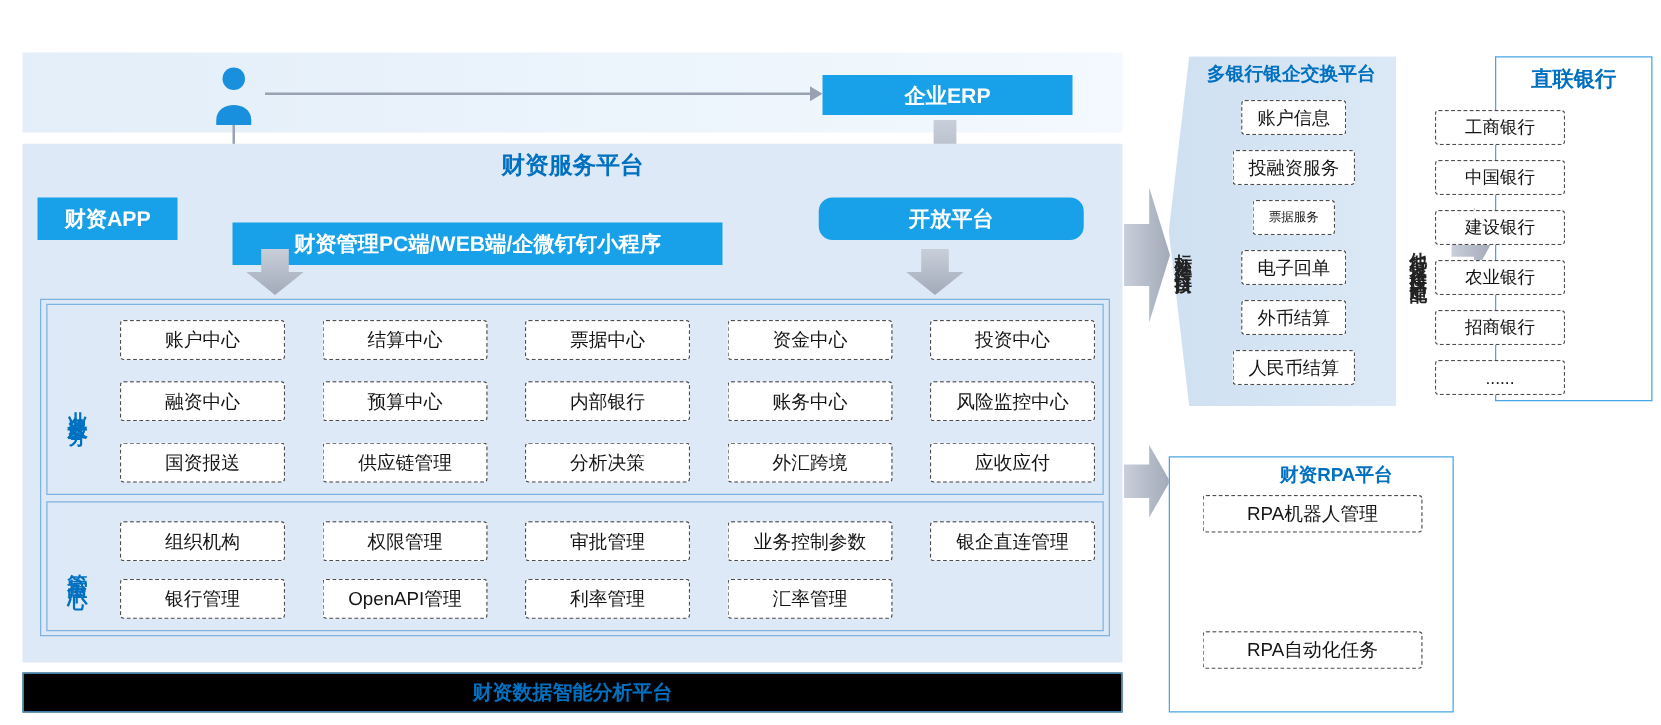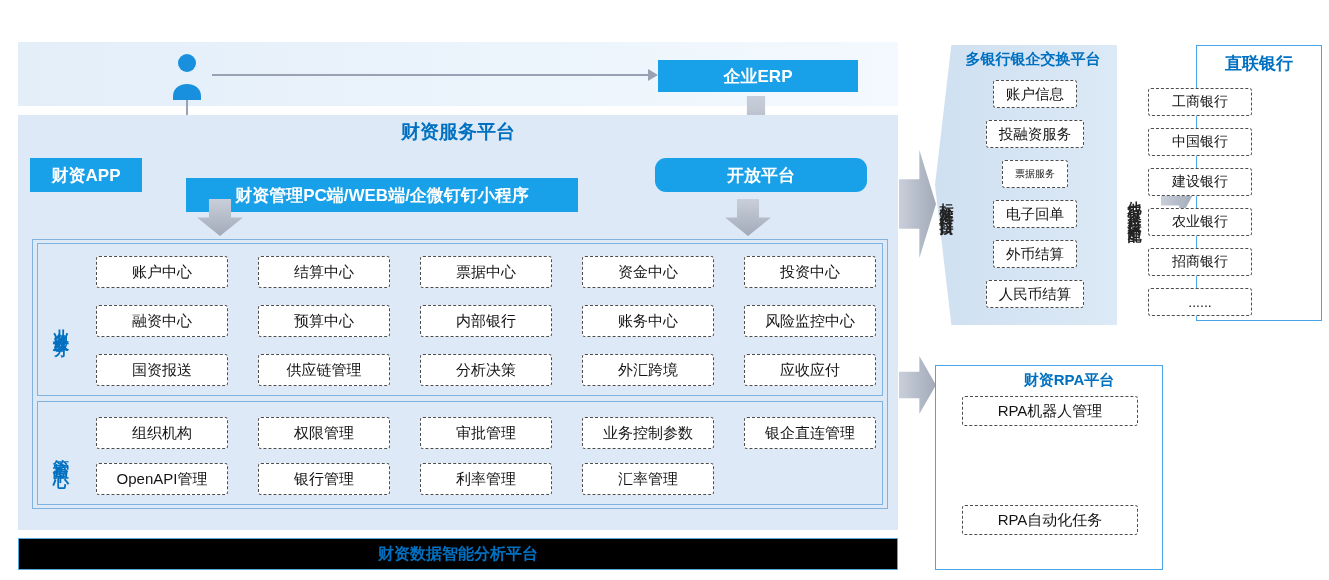--- a/index.html
+++ b/index.html
@@ -105,22 +105,22 @@
     <div class="dashed">外汇跨境</div>
     <div class="dashed">应收应付</div>
   </div>
 
   <div class="abs grid5 g-ctl" style="left:96px; top:417px; width:780px;">
     <div class="dashed">组织机构</div>
     <div class="dashed">权限管理</div>
     <div class="dashed">审批管理</div>
     <div class="dashed">业务控制参数</div>
     <div class="dashed">银企直连管理</div>
+    <div class="dashed">银行管理</div>
     <div class="dashed">OpenAPI管理</div>
-    <div class="dashed">银行管理</div>
     <div class="dashed">利率管理</div>
     <div class="dashed">汇率管理</div>
   </div>
 
   <div class="abs bar blue-title" style="left:18px; top:538px; width:880px; height:32px; font-size:16px;">财资数据智能分析平台</div>
 
   <div class="abs arrow-right" style="left:899px; top:150px; width:37px; height:108px;"></div>
   <div class="abs arrow-right" style="left:899px; top:356px; width:37px; height:58px;"></div>
   <div class="abs arrow-right" style="left:1161px; top:166px; width:33px; height:54px;"></div>
 

